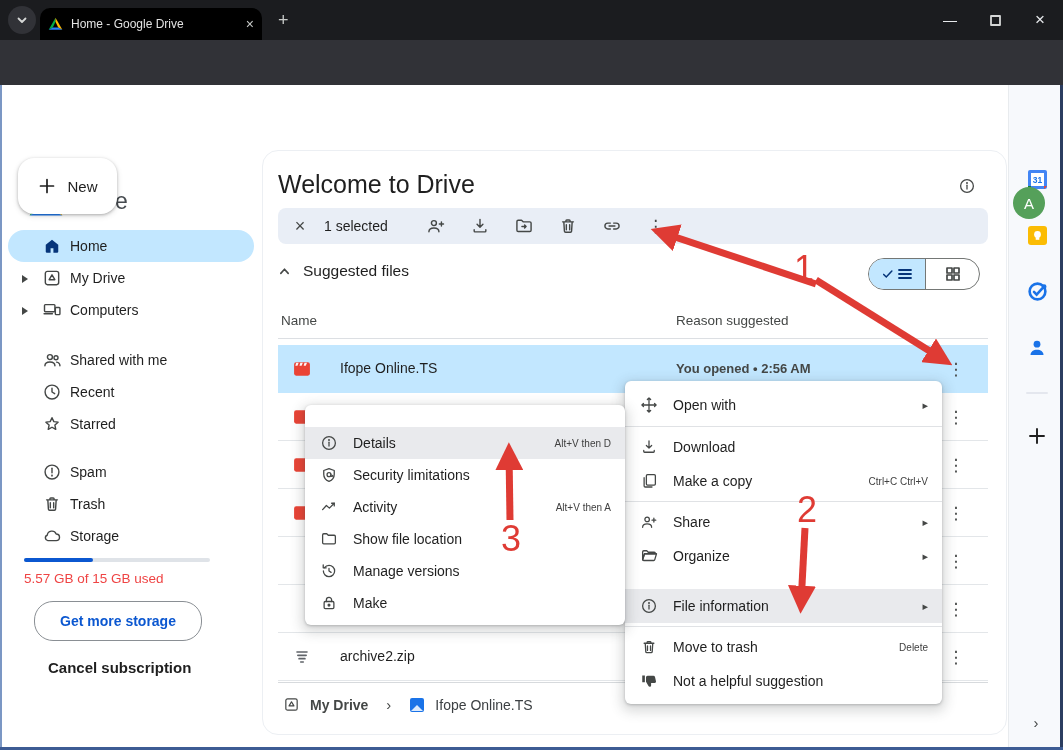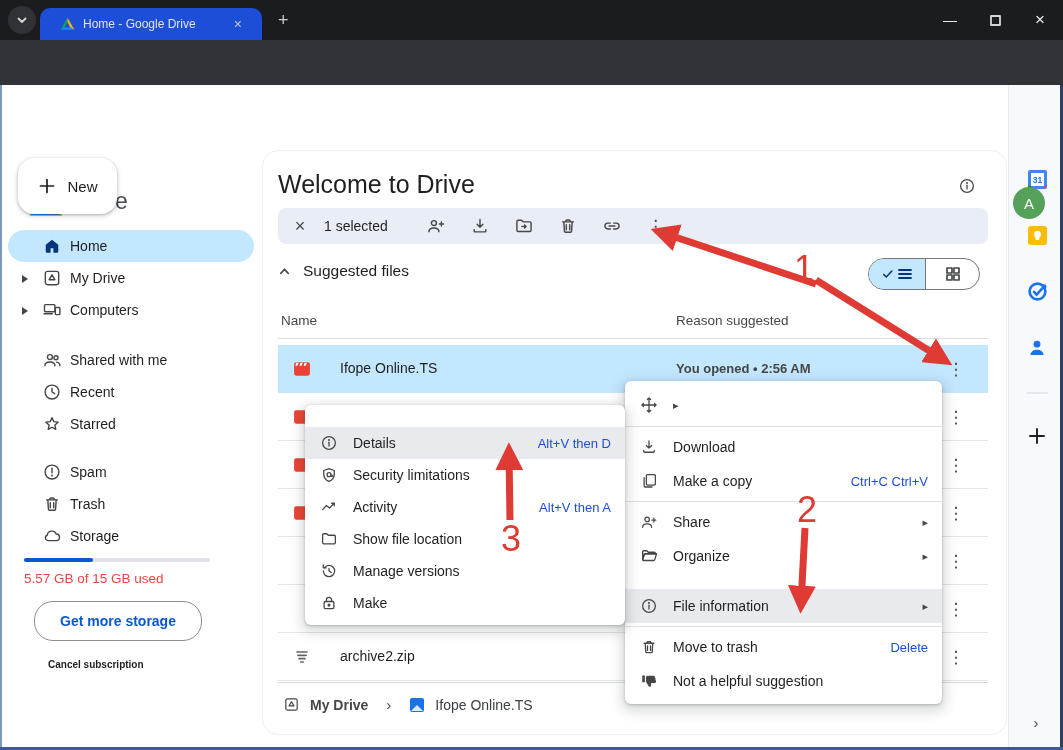--- a/index.html
+++ b/index.html
@@ -1,21 +1,21 @@
 <!DOCTYPE html>
 <html><head>
 <meta charset="utf-8">
 <style>
   html,body{margin:0;padding:0;background:#e8e8e8;font-family:"Liberation Sans",sans-serif;}
   #screen{position:relative;width:1063px;height:750px;background:#ffffff;overflow:hidden;}
   .abs{position:absolute;}
 
   
   #titlebar{left:0;top:0;width:1063px;height:40px;background:#1b1c1f;}
-  #tab{left:40px;top:8px;width:222px;height:32px;background:#1d4ed8;border-radius:10px 10px 0 0;display:flex;align-items:center;padding:0 20px;box-sizing:border-box;gap:8px;}
+  #tab{left:40px;top:8px;width:222px;height:32px;background:#000000;border-radius:10px 10px 0 0;display:flex;align-items:center;padding:0 8px;box-sizing:border-box;gap:8px;}
   #tab-title{color:#e3e3e3;font-size:12px;flex:1;white-space:nowrap;overflow:hidden;}
   .tb-btn{color:#c7cac8;font-size:14px;}
   #tabsearch{left:8px;top:6px;width:28px;height:28px;border-radius:50%;background:#313237;display:flex;align-items:center;justify-content:center;}
   #navbar{left:0;top:40px;width:1063px;height:45px;background:#313237;}
   .nav-ic{position:absolute;top:51px;width:24px;height:24px;display:flex;align-items:center;justify-content:center;color:#d5d7d6;font-size:17px;}
   #omnibox{left:152px;top:47px;width:661px;height:32px;background:#1e1f23;border-radius:16px;display:flex;align-items:center;padding:0 12px;box-sizing:border-box;gap:10px;}
   #url{color:#e3e3e3;font-size:13.5px;flex:1;}
   .winbtn{position:absolute;top:8px;width:24px;height:24px;display:flex;align-items:center;justify-content:center;color:#e8eaed;font-size:14px;}
 
   
@@ -30,21 +30,21 @@
   
   #new-btn{left:18px;top:158px;width:99px;height:56px;background:#fff;border-radius:16px;box-shadow:0 1px 3px rgba(0,0,0,.25),0 2px 6px rgba(0,0,0,.12);display:flex;align-items:center;justify-content:center;gap:10px;font-size:15px;color:#1f1f1f;}
   .nav-item{position:absolute;left:8px;width:246px;height:32px;border-radius:16px;display:flex;align-items:center;font-size:14px;color:#1f1f1f;}
   .nav-item .nicon{position:absolute;left:34px;width:20px;height:20px;}
   .nav-item .nlabel{position:absolute;left:62px;}
   .nav-active{background:#c2e7ff;}
   #storage-bar{left:24px;top:558px;width:186px;height:4px;background:#dfe3e8;border-radius:2px;}
   #storage-fill{height:4px;background:#0b57d0;border-radius:2px;}
   #storage-text{left:24px;top:571px;font-size:13.5px;color:#ef4444;}
   #get-storage{left:34px;top:601px;width:166px;height:38px;border:1px solid #8a8f94;border-radius:19px;display:flex;align-items:center;justify-content:center;color:#0b57d0;font-size:14px;font-weight:600;background:#fff;}
-  #cancel-sub{left:48px;top:659px;font-size:10px;color:#1f1f1f;font-weight:600;}
+  #cancel-sub{left:48px;top:659px;font-size:15px;color:#1f1f1f;font-weight:600;}
 
   
   #card{left:262px;top:150px;width:745px;height:585px;background:#fff;border:1px solid #eceff3;border-radius:16px;box-sizing:border-box;}
   #sidepanel{left:1008px;top:85px;width:53px;height:665px;background:#f7f9fc;border-left:1px solid #e8ebee;}
   #page-title{left:278px;top:170px;font-size:25px;color:#1f1f1f;}
   #sel-toolbar{left:278px;top:208px;width:710px;height:36px;background:#e9eef6;border-radius:8px;display:flex;align-items:center;}
   .st-ic{width:24px;height:24px;display:flex;align-items:center;justify-content:center;margin:0 10px;}
   #sel-text{font-size:14px;color:#1f1f1f;margin:0 14px 0 2px;}
   #section-head{left:278px;top:262px;display:flex;align-items:center;gap:12px;font-size:15.5px;color:#1f1f1f;}
   #view-toggle{left:868px;top:258px;width:112px;height:32px;border:1px solid #747775;border-radius:16px;display:flex;overflow:hidden;box-sizing:border-box;background:#fff;}
@@ -63,21 +63,21 @@
 
   
   .menu{position:absolute;background:#fff;border-radius:6px;box-shadow:0 1px 3px rgba(60,64,67,.3),0 4px 12px 4px rgba(60,64,67,.18);padding:6px 0;box-sizing:border-box;z-index:20;}
   #ctx-menu{left:625px;top:381px;width:317px;}
   #sub-menu{left:305px;top:405px;width:320px;z-index:21;}
   .m-item{display:flex;align-items:center;padding:0 14px 0 14px;gap:14px;font-size:14px;color:#1f1f1f;height:34px;}
   .m-item.h36{height:36px;}
   .sm .m-item{height:32px;}
   .m-hl{background:#e9eaed;margin-top:16px;}
   .m-label{flex:1;white-space:nowrap;}
-  .m-short{font-size:13px;color:#1d4ed8;white-space:nowrap;}
+  .m-short{font-size:10px;color:#404040;white-space:nowrap;}
   .m-arrow{color:#444746;font-size:11px;}
   .m-div{height:1px;background:#e0e2e5;margin:3px 0;}
   .mic{width:20px;height:20px;flex:0 0 20px;display:flex;align-items:center;justify-content:center;}
 
   
   .sp-ic{position:absolute;left:1026px;width:22px;height:22px;display:flex;align-items:flex-end;justify-content:center;}
   #sp-div{left:1026px;top:392px;width:22px;height:2px;background:#e4e7ee;border-radius:1px;}
 
   
   #anno{left:0;top:0;width:1063px;height:750px;z-index:50;pointer-events:none;}
@@ -554,20 +554,21 @@
     </div>
   </div>
 
   <div id="ctx-menu" class="menu">
     <div class="m-item h36">
       <span class="mic">
           <svg class="ln" width="18" height="18" viewBox="0 0 24 24">
             <path d="M12 2.5v19M2.5 12h19M9.8 4.7L12 2.5l2.2 2.2M9.8 19.3L12 21.5l2.2-2.2M4.7 9.8L2.5 12l2.2 2.2M19.3 9.8L21.5 12l-2.2 2.2"></path>
           </svg>
         </span>
+      <span class="m-label">Open with</span>
       <span class="m-arrow">▸</span>
     </div>
     <div class="m-div"></div>
     <div class="m-item">
       <span class="mic">
           <svg class="ln" width="18" height="18" viewBox="0 0 24 24">
             <path d="M12 4v9M8.5 10L12 13.5 15.5 10M5 16.5V18a1 1 0 001 1h12a1 1 0 001-1v-1.5"></path>
           </svg>
         </span>
       <span class="m-label">Download</span>

